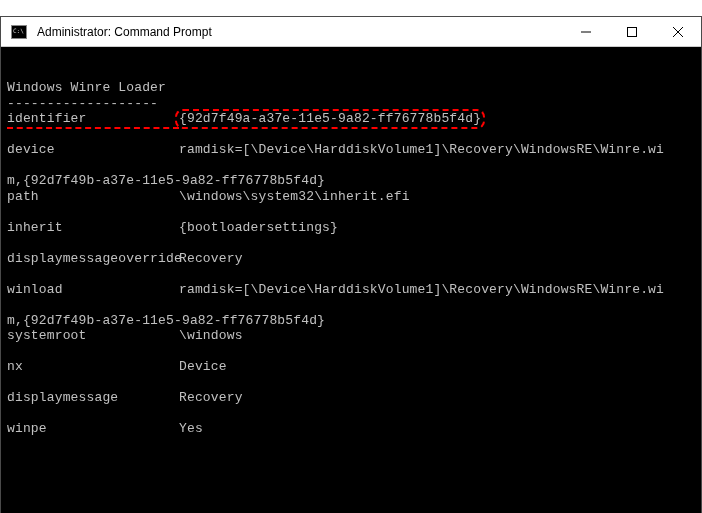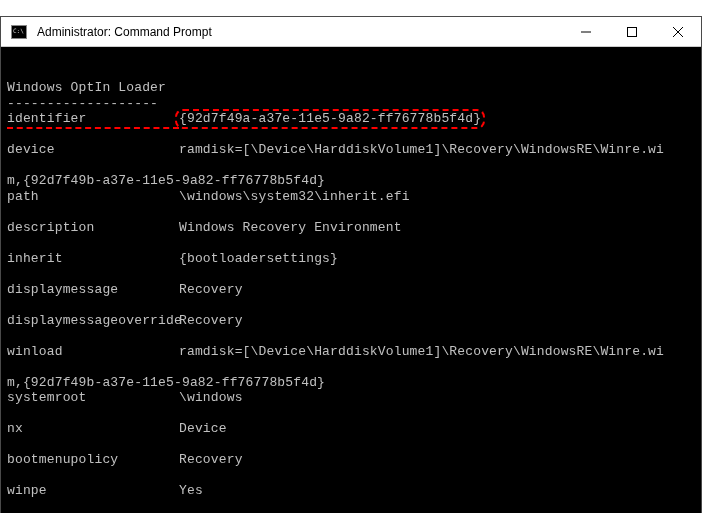--- a/index.html
+++ b/index.html
@@ -44,35 +44,33 @@
       <div class="win-btn">
         <svg width="10" height="10" viewBox="0 0 10 10">
             <path d="M0 0 L10 10 M10 0 L0 10" stroke-width="1"></path>
           </svg>
       </div>
     </div>
   </div>
 
   <div class="console">
 <span> </span>
-<span>Windows OptIn Loader</span>
+<span>Windows Winre Loader</span>
 <span>-------------------</span>
 <span class="kv-row"><span class="highlight-wrap"><span class="kv-key">identifier</span><span class="red-dash"></span></span><span class="ident-value">{92d7f49a-a37e-11e5-9a82-ff76778b5f4d}</span></span>
 <span class="kv-row"><span class="kv-key">device</span><span>ramdisk=[\Device\HarddiskVolume1]\Recovery\WindowsRE\Winre.wi</span></span>
 <span>m,{92d7f49b-a37e-11e5-9a82-ff76778b5f4d}</span>
 <span class="kv-row"><span class="kv-key">path</span><span>\windows\system32\inherit.efi</span></span>
-<span class="kv-row"><span class="kv-key">description</span><span>Windows Recovery Environment</span></span>
 <span class="kv-row"><span class="kv-key">inherit</span><span>{bootloadersettings}</span></span>
-<span class="kv-row"><span class="kv-key">displaymessage</span><span>Recovery</span></span>
 <span class="kv-row"><span class="kv-key">displaymessageoverride</span><span>Recovery</span></span>
 <span class="kv-row"><span class="kv-key">winload</span><span>ramdisk=[\Device\HarddiskVolume1]\Recovery\WindowsRE\Winre.wi</span></span>
 <span>m,{92d7f49b-a37e-11e5-9a82-ff76778b5f4d}</span>
 <span class="kv-row"><span class="kv-key">systemroot</span><span>\windows</span></span>
 <span class="kv-row"><span class="kv-key">nx</span><span>Device</span></span>
-<span class="kv-row"><span class="kv-key">bootmenupolicy</span><span>Recovery</span></span>
+<span class="kv-row"><span class="kv-key">displaymessage</span><span>Recovery</span></span>
 <span class="kv-row"><span class="kv-key">winpe</span><span>Yes</span></span>
 
 
 
 
 
 
 
 
 

